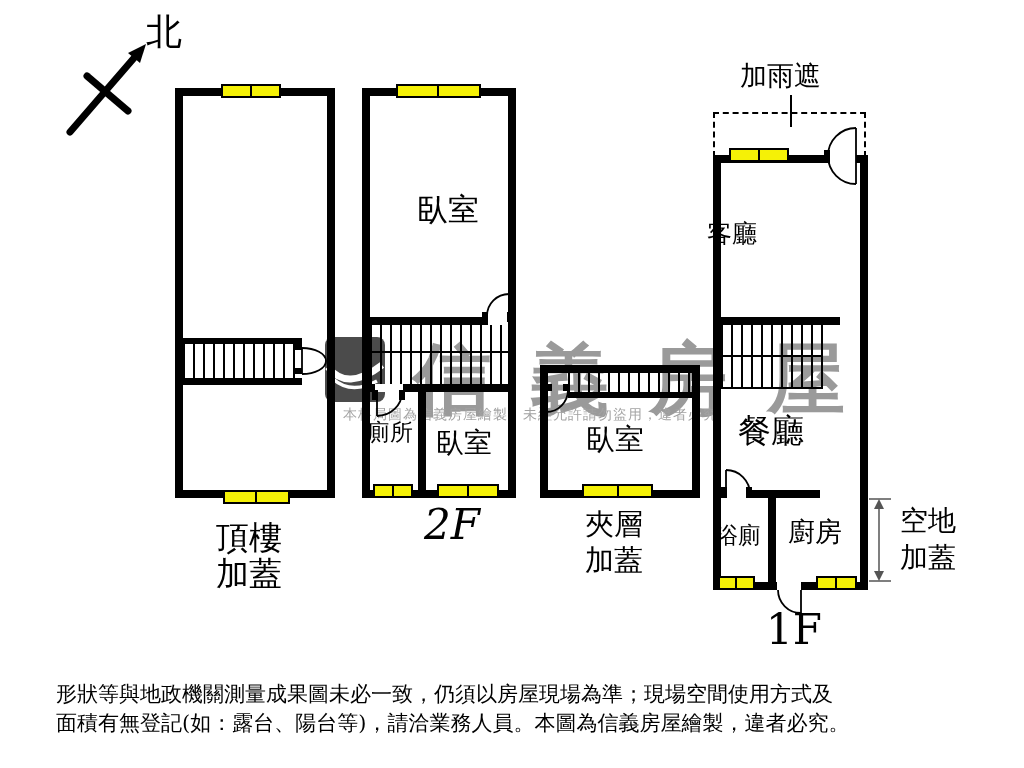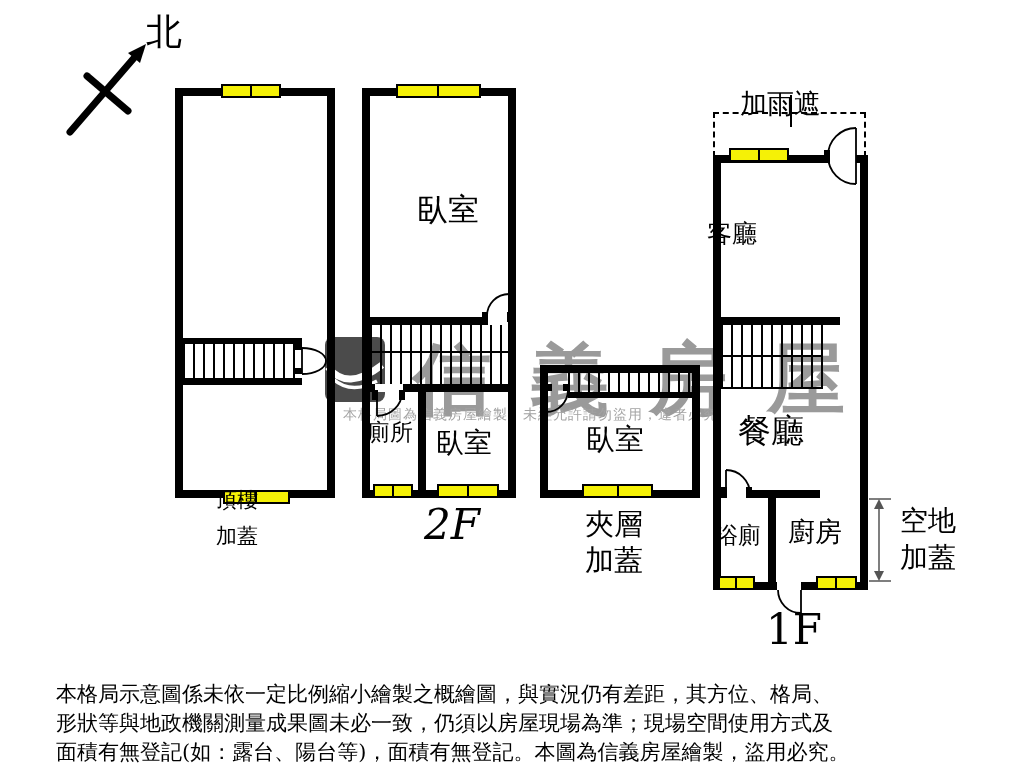--- a/index.html
+++ b/index.html
@@ -44,21 +44,21 @@
       <path d="M 8,42 Q 26,58 52,44" stroke="#ffffff" stroke-width="3.5" fill="none"></path>
     </svg>
   </div>
   <div class="wm-brand" style="left:413px;top:328px;">信義房屋</div>
   <div class="wm-notice" style="left:331px;top:406px;">本格局圖為信義房屋繪製，未經允許請勿盜用，違者必究</div>
 
   <div class="plan" style="left:175px;top:88px;width:160px;height:410px;"></div>
   <div class="treads" style="left:183px;top:338px;width:119px;height:47px;border-top:6px solid var(--wall);border-bottom:7px solid var(--wall);"></div>
   <div class="win" style="left:221px;top:84px;width:60px;height:14px;"></div>
   <div class="win" style="left:223px;top:490px;width:67px;height:14px;"></div>
-  <div class="caption" style="left:216px;top:482px;font-size:21px;line-height:36px;z-index:7;">
+  <div class="caption" style="left:216px;top:520px;font-size:33px;line-height:36px;z-index:7;">
     <div>頂樓</div>
     <div>加蓋</div>
   </div>
 
   <div class="plan" style="left:362px;top:88px;width:154px;height:410px;"></div>
   <div class="bar" style="left:370px;top:317px;width:118px;height:8px;"></div>
   <div class="treads" style="left:370px;top:325px;width:138px;height:59px;"></div>
   <div class="bar" style="left:370px;top:351px;width:138px;height:2px;"></div>
   <div class="bar" style="left:370px;top:384px;width:138px;height:8px;"></div>
   <div class="patch" style="left:375px;top:384px;width:28px;height:8px;"></div>
@@ -76,21 +76,21 @@
   <div class="bar" style="left:568px;top:392px;width:124px;height:6px;"></div>
   <div class="win" style="left:582px;top:484px;width:71px;height:14px;"></div>
   <div class="lbl" style="left:586px;top:424px;font-size:29px;">臥室</div>
   <div class="caption" style="left:585px;top:506px;font-size:29px;line-height:36px;">
     <div>夾層</div>
     <div>加蓋</div>
   </div>
 
   <div class="dashedbox" style="left:713px;top:112px;width:153px;height:45px;"></div>
   <div class="bar" style="left:790px;top:95px;width:2px;height:32px;z-index:2;"></div>
-  <div class="caption" style="left:740px;top:58px;font-size:27px;margin-top:28px;">加雨遮</div>
+  <div class="caption" style="left:740px;top:58px;font-size:27px;">加雨遮</div>
 
   <div class="plan" style="left:713px;top:155px;width:155px;height:435px;"></div>
   <div class="patch" style="left:829px;top:155px;width:27px;height:8px;"></div>
   <div class="bar" style="left:721px;top:317px;width:119px;height:8px;"></div>
   <div class="treads" style="left:721px;top:325px;width:102px;height:64px;border-right:2px solid var(--wall);border-bottom:2px solid var(--wall);"></div>
   <div class="bar" style="left:721px;top:355px;width:102px;height:2px;"></div>
   <div class="iwall" style="left:751px;top:490px;width:69px;height:8px;"></div>
   <div class="iwall" style="left:768px;top:490px;width:8px;height:92px;"></div>
   <div class="patch" style="left:777px;top:582px;width:24px;height:8px;"></div>
   <div class="win" style="left:729px;top:148px;width:60px;height:14px;"></div>
@@ -164,18 +164,17 @@
     <g stroke="#555" stroke-width="1.5" fill="#555">
       <line x1="869" y1="499" x2="891" y2="499"></line>
       <line x1="869" y1="581" x2="891" y2="581"></line>
       <line x1="879" y1="501" x2="879" y2="579"></line>
       <polygon points="879,499 874,509 884,509" stroke="none"></polygon>
       <polygon points="879,581 874,571 884,571" stroke="none"></polygon>
     </g>
   </svg>
 
   <div class="disclaimer" style="left:56px;top:680px;">
-    <div>本格局示意圖係未依一定比例縮小繪製之概繪圖，與實況仍有差距，其方位、格局、</div>
     <div>形狀等與地政機關測量成果圖未必一致，仍須以房屋現場為準；現場空間使用方式及</div>
-    <div>面積有無登記(如：露台、陽台等)，面積有無登記。本圖為信義房屋繪製，盜用必究。</div>
+    <div>面積有無登記(如：露台、陽台等)，請洽業務人員。本圖為信義房屋繪製，違者必究。</div>
   </div>
 
 </div>
 
 </body></html>

